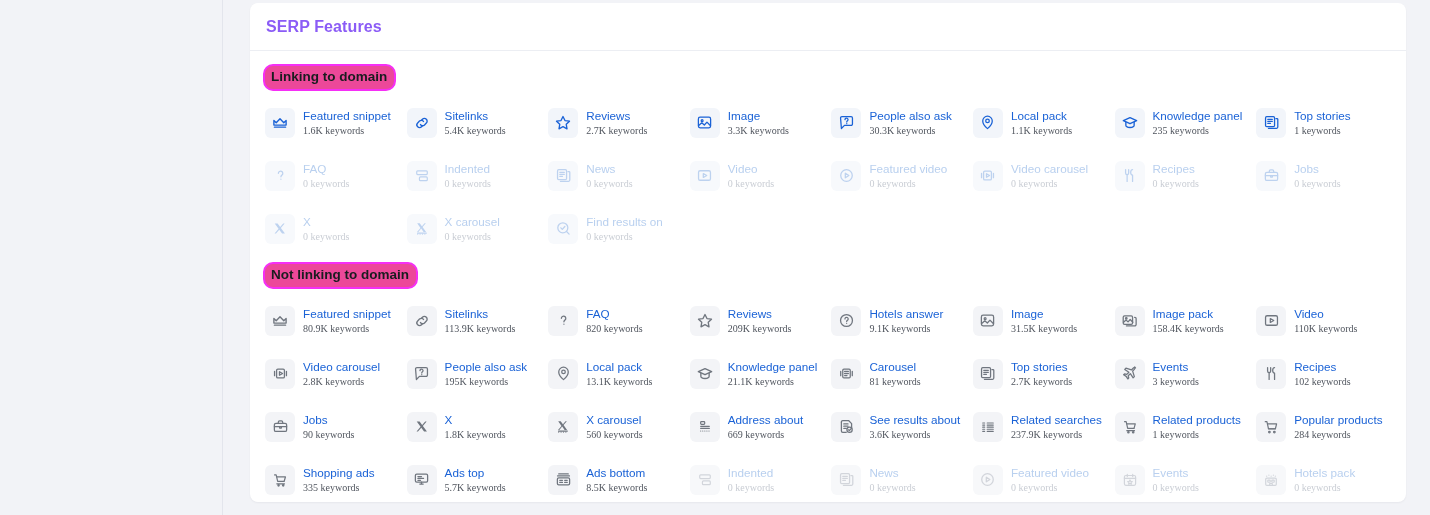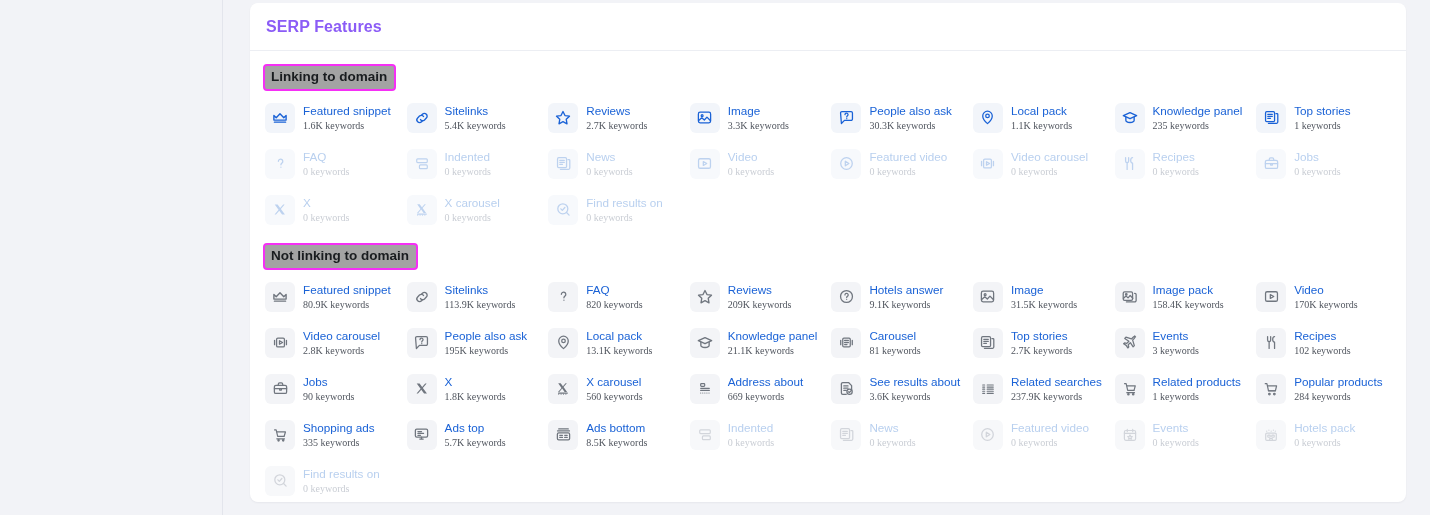--- a/index.html
+++ b/index.html
@@ -64,32 +64,32 @@
   }
 
   .section + .section { margin-top: 11px; }
 
   .section-heading {
     display: inline-block;
     font-size: 13.5px;
     font-weight: bold;
     color: #191c1f;
     border: 2px solid #f52ff5;
-    border-radius: 4px;
+    border-radius: 10px;
     padding: 4px 7px 5px 6px;
     line-height: 14px;
-    background: #a3a3a3;
+    background: #ec4899;
   }
 
   
   .feature-grid {
     display: grid;
     grid-template-columns: repeat(8, 141.6px);
-    row-gap: 1px;
-    margin-top: 4px;
+    row-gap: 8px;
+    margin-top: 9px;
     padding-left: 2px;
   }
 
   .feature {
     display: flex;
     align-items: center;
     height: 45px;
     gap: 8px;
     text-decoration: none;
   }
@@ -477,21 +477,21 @@
           </a>
           <a class="feature is-gray">
             <span class="feature-icon">
               <svg width="17" height="17" viewBox="0 0 20 20">
                 <rect stroke="currentColor" fill="none" stroke-width="1.5" stroke-linecap="round" stroke-linejoin="round" x="3" y="4.4" width="14" height="11.2" rx="1.8"></rect>
                 <path stroke="currentColor" fill="none" stroke-width="1.5" stroke-linecap="round" stroke-linejoin="round" d="M8.6 7.7l4 2.3-4 2.3z"></path>
               </svg>
             </span>
             <span class="feature-text">
               <span class="feature-label">Video</span>
-              <span class="feature-count">170K keywords</span>
+              <span class="feature-count">110K keywords</span>
             </span>
           </a>
           <a class="feature is-gray">
             <span class="feature-icon">
               <svg width="17" height="17" viewBox="0 0 20 20">
                 <rect stroke="currentColor" fill="none" stroke-width="1.5" stroke-linecap="round" stroke-linejoin="round" x="5.4" y="4.8" width="9.2" height="10.4" rx="1.5"></rect>
                 <path stroke="currentColor" fill="none" stroke-width="1.5" stroke-linecap="round" stroke-linejoin="round" d="M8.8 7.9l3.6 2.1-3.6 2.1z"></path>
                 <path stroke="currentColor" fill="none" stroke-width="1.5" stroke-linecap="round" stroke-linejoin="round" d="M3 7.4v5.2M17 7.4v5.2"></path>
               </svg>
             </span>

